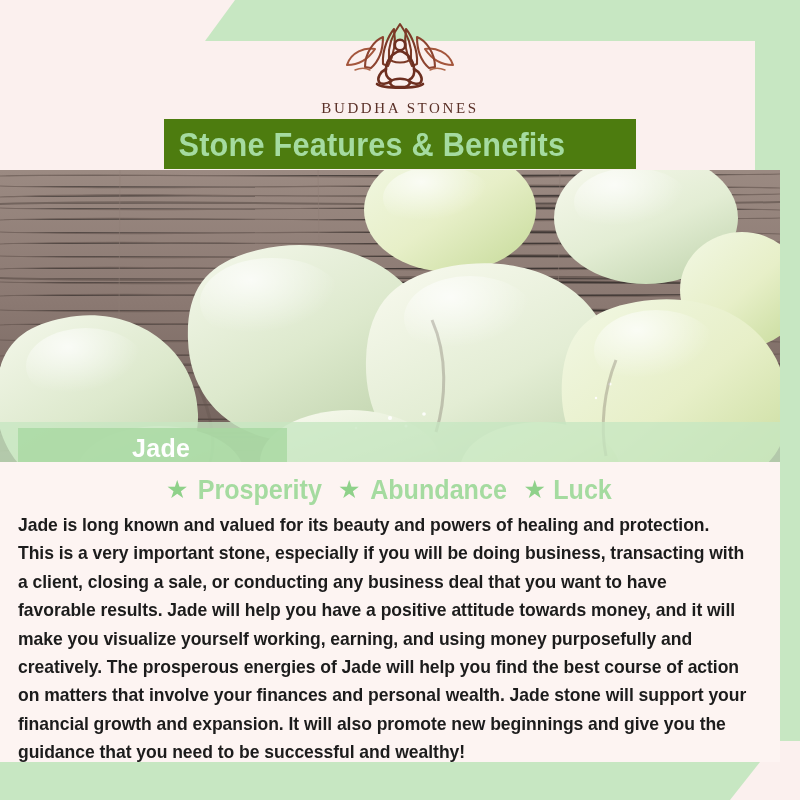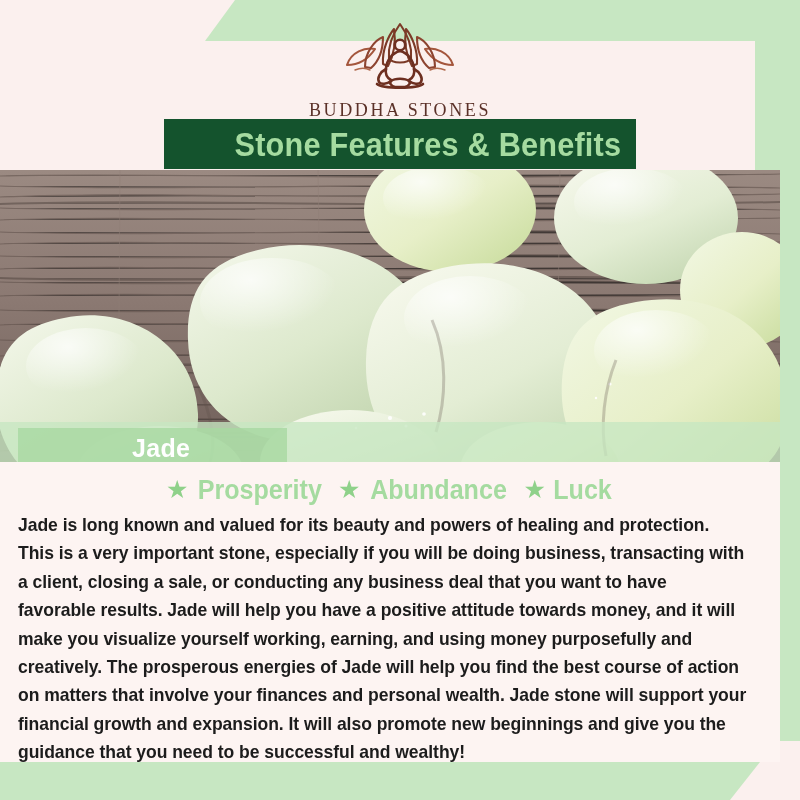--- a/index.html
+++ b/index.html
@@ -43,33 +43,33 @@
 
   
   #logo-block{
     position:absolute;left:0;top:18px;width:800px;
     display:flex;flex-direction:column;align-items:center;
   }
   #logo-mark{width:150px;height:78px;display:block;}
   #logo-wordmark{
     margin-top:5px;
     font-family:"Liberation Serif", serif;
-    font-size:18px;
+    font-size:15px;
     letter-spacing:2.6px;
     color:#5b3128;
     text-align:center;
     line-height:1;
   }
 
   
   #title-band{
     position:absolute;left:164px;top:119px;
     width:472px;height:50px;
-    background:#14532d;
-    display:flex;align-items:center;justify-content:flex-end;
+    background:#4d7c0f;
+    display:flex;align-items:center;justify-content:flex-start;
   }
   #title-text{
     font-size:33px;
     font-weight:bold;
     color:#a5dba0;
     letter-spacing:.2px;
     transform:scaleX(.93);
     white-space:nowrap;
     line-height:1;
   }

